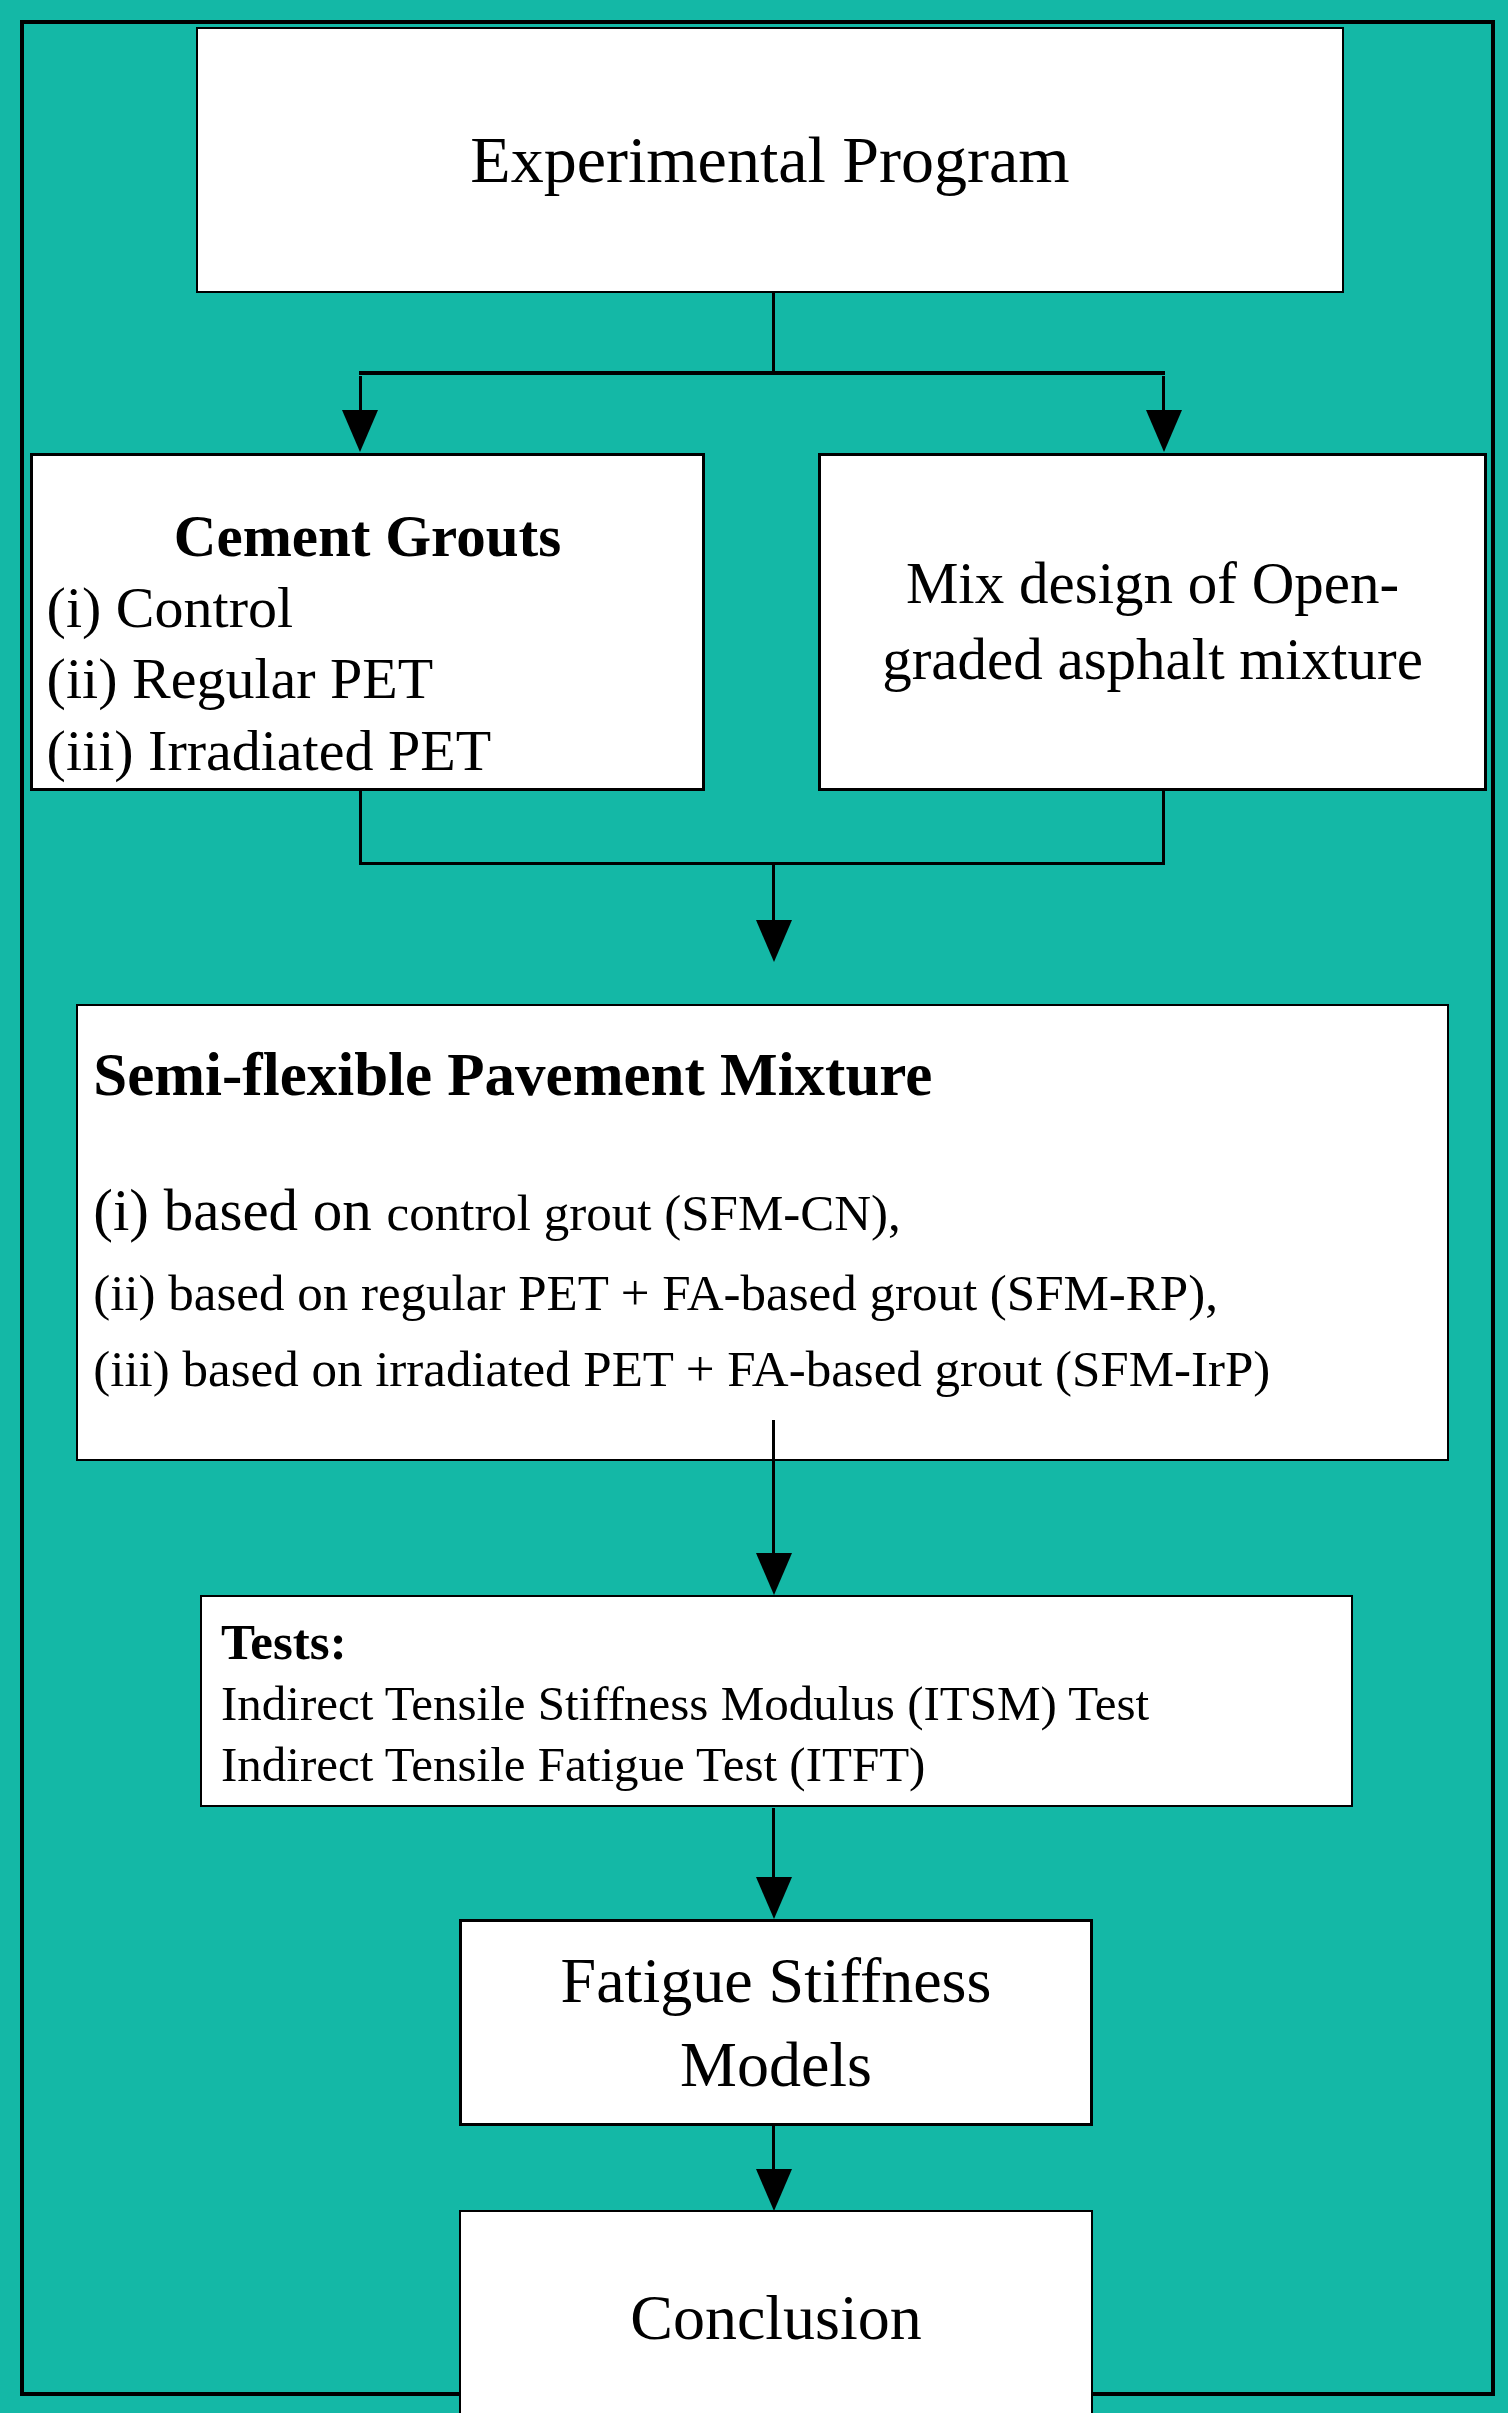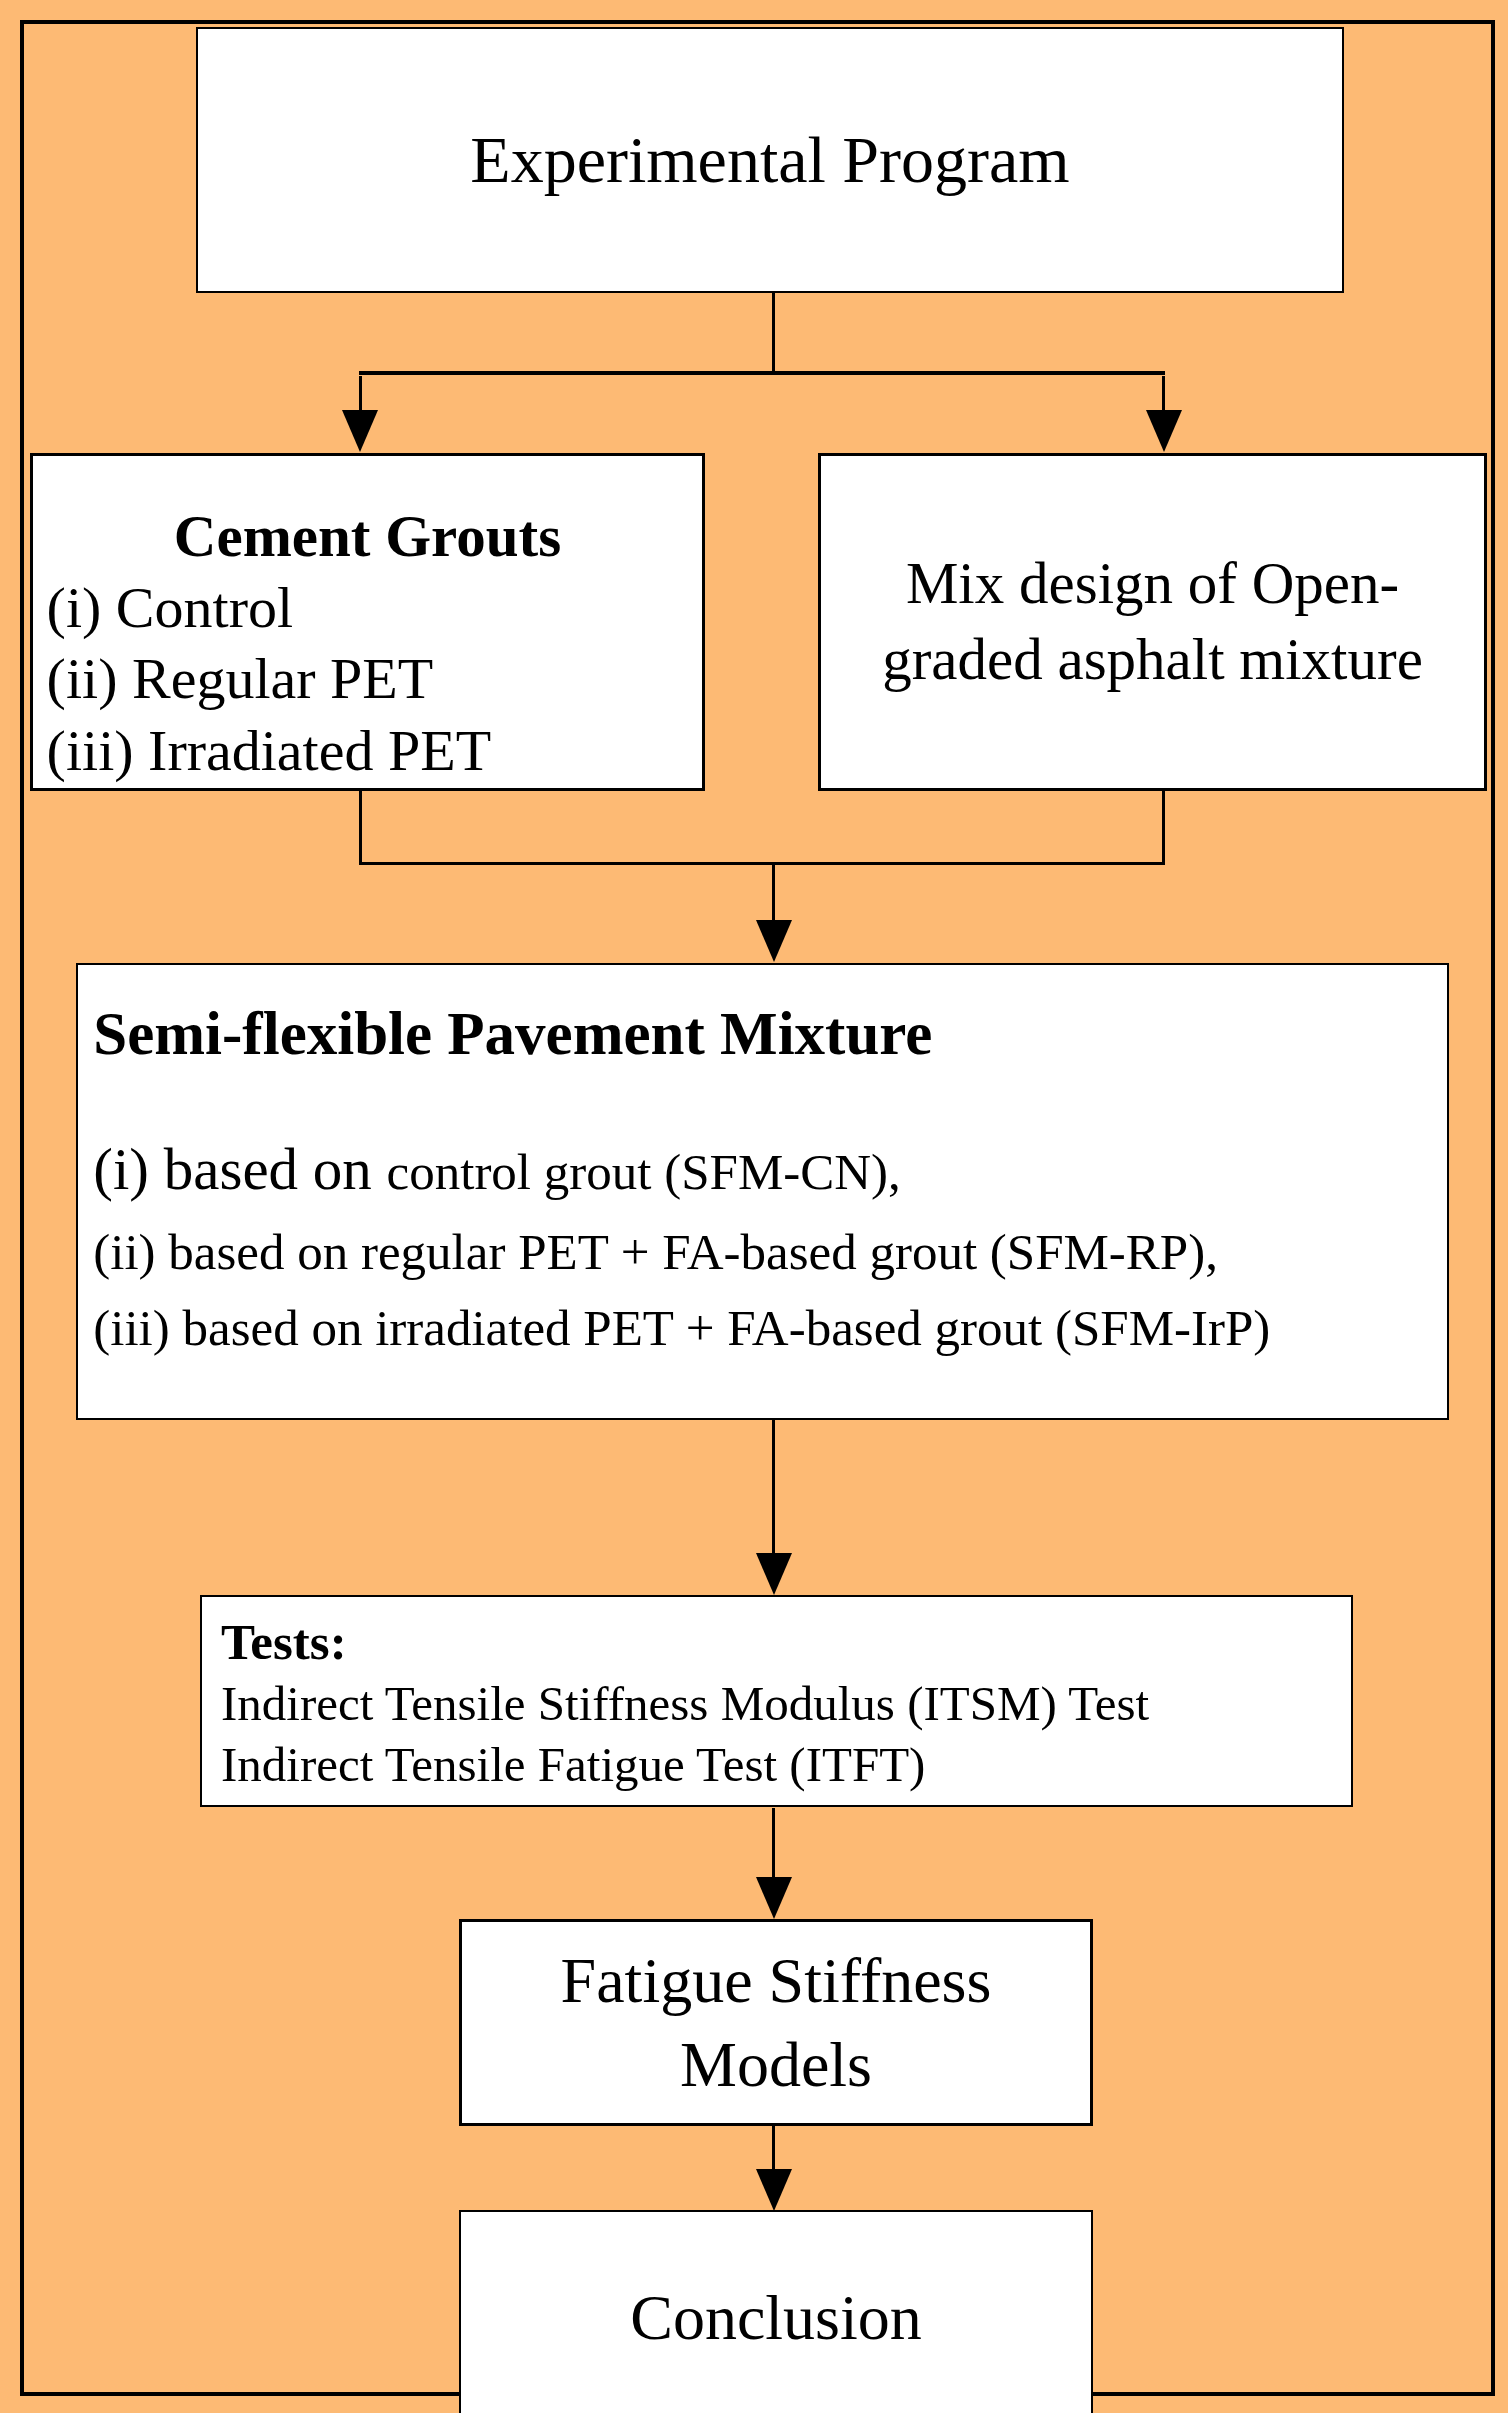--- a/index.html
+++ b/index.html
@@ -4,21 +4,21 @@
 <style>
   html, body {
     margin: 0;
     padding: 0;
     background: #ffffff;
   }
   #canvas {
     position: relative;
     width: 1508px;
     height: 2413px;
-    background: #fdba74;
+    background: #14b8a6;
     font-family: "Liberation Serif", "DejaVu Serif", serif;
     color: #000000;
     overflow: hidden;
   }
   .frame {
     position: absolute;
     border: 4.2px solid #000000;
     box-sizing: border-box;
     background: transparent;
   }
@@ -55,21 +55,21 @@
     font-size: 59px;
     text-align: center;
     line-height: 1.2;
   }
   .cement-item {
     font-size: 58px;
     line-height: 1.24;
     text-align: left;
   }
   .mix-text { font-size: 59px; line-height: 1.28; }
-  .semi-box { padding: 32px 15.3px 0 15.3px; }
+  .semi-box { padding: 32px 15.3px 0 15.3px; margin-top: 41px; }
   .semi-title {
     font-weight: bold;
     font-size: 61px;
     line-height: 1.22;
   }
   .semi-item {
     font-size: 51px;
     line-height: 1.5;
   }
   .semi-item.first { margin-top: 54px; }

